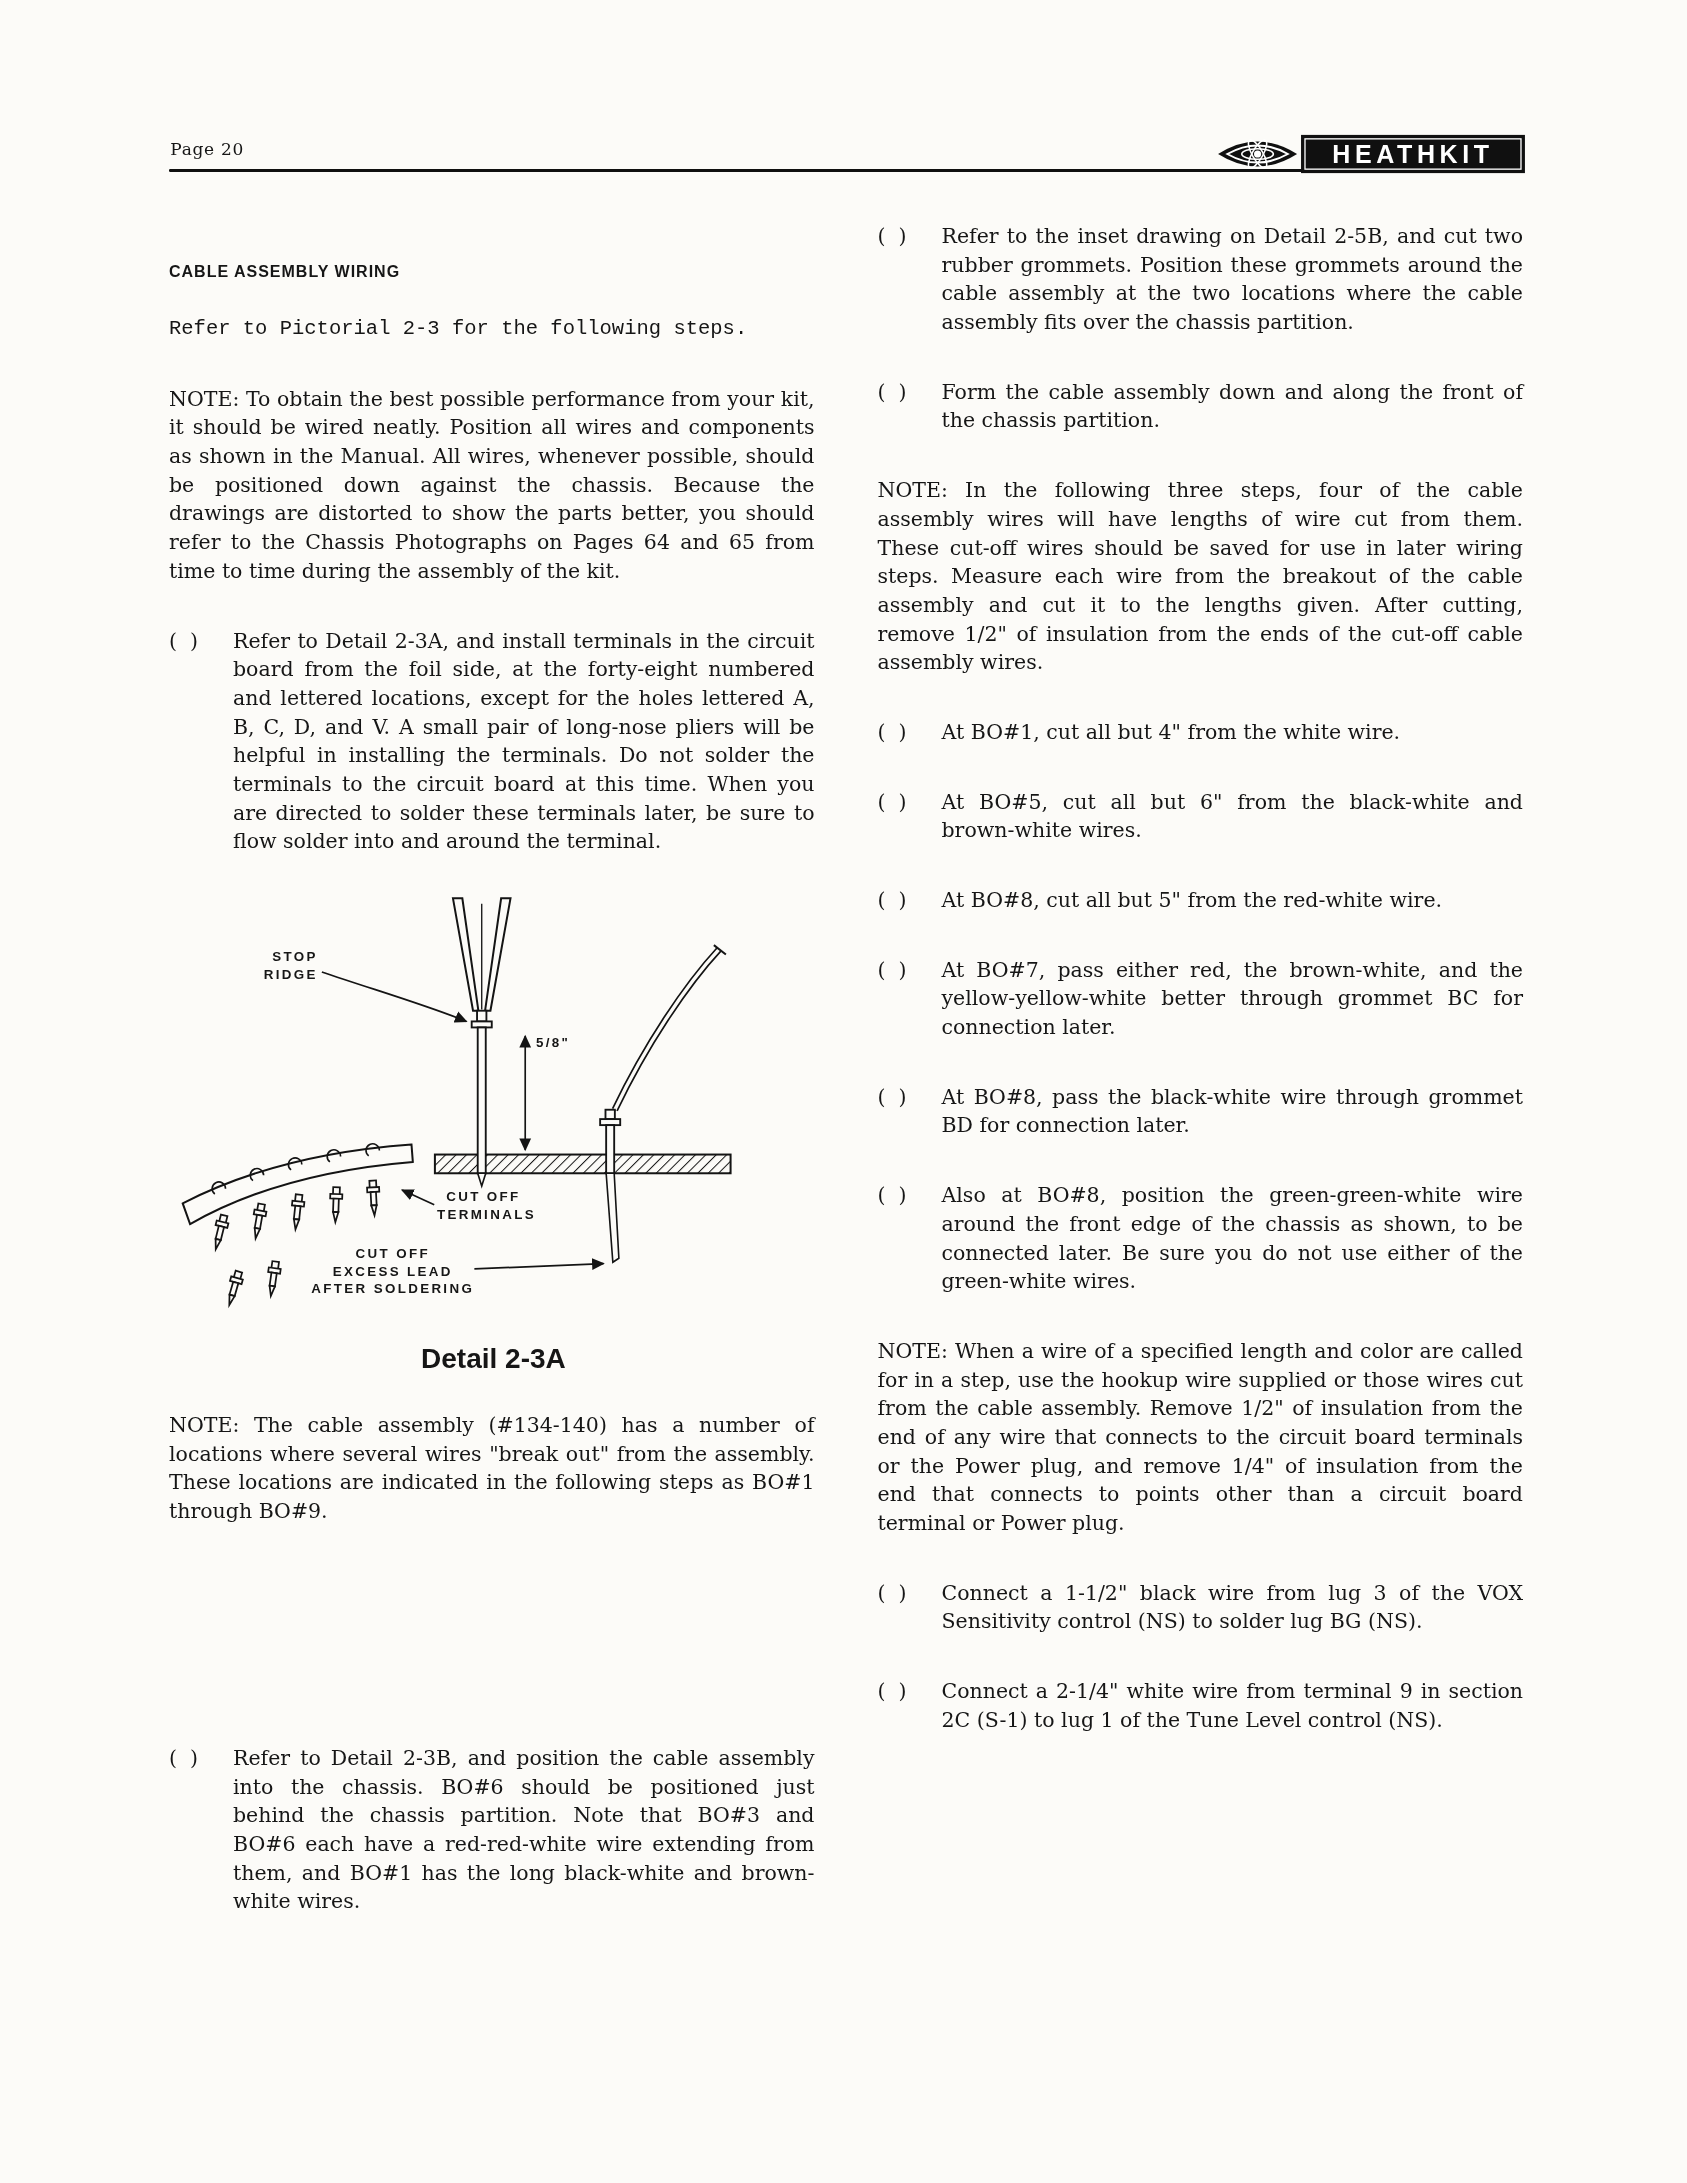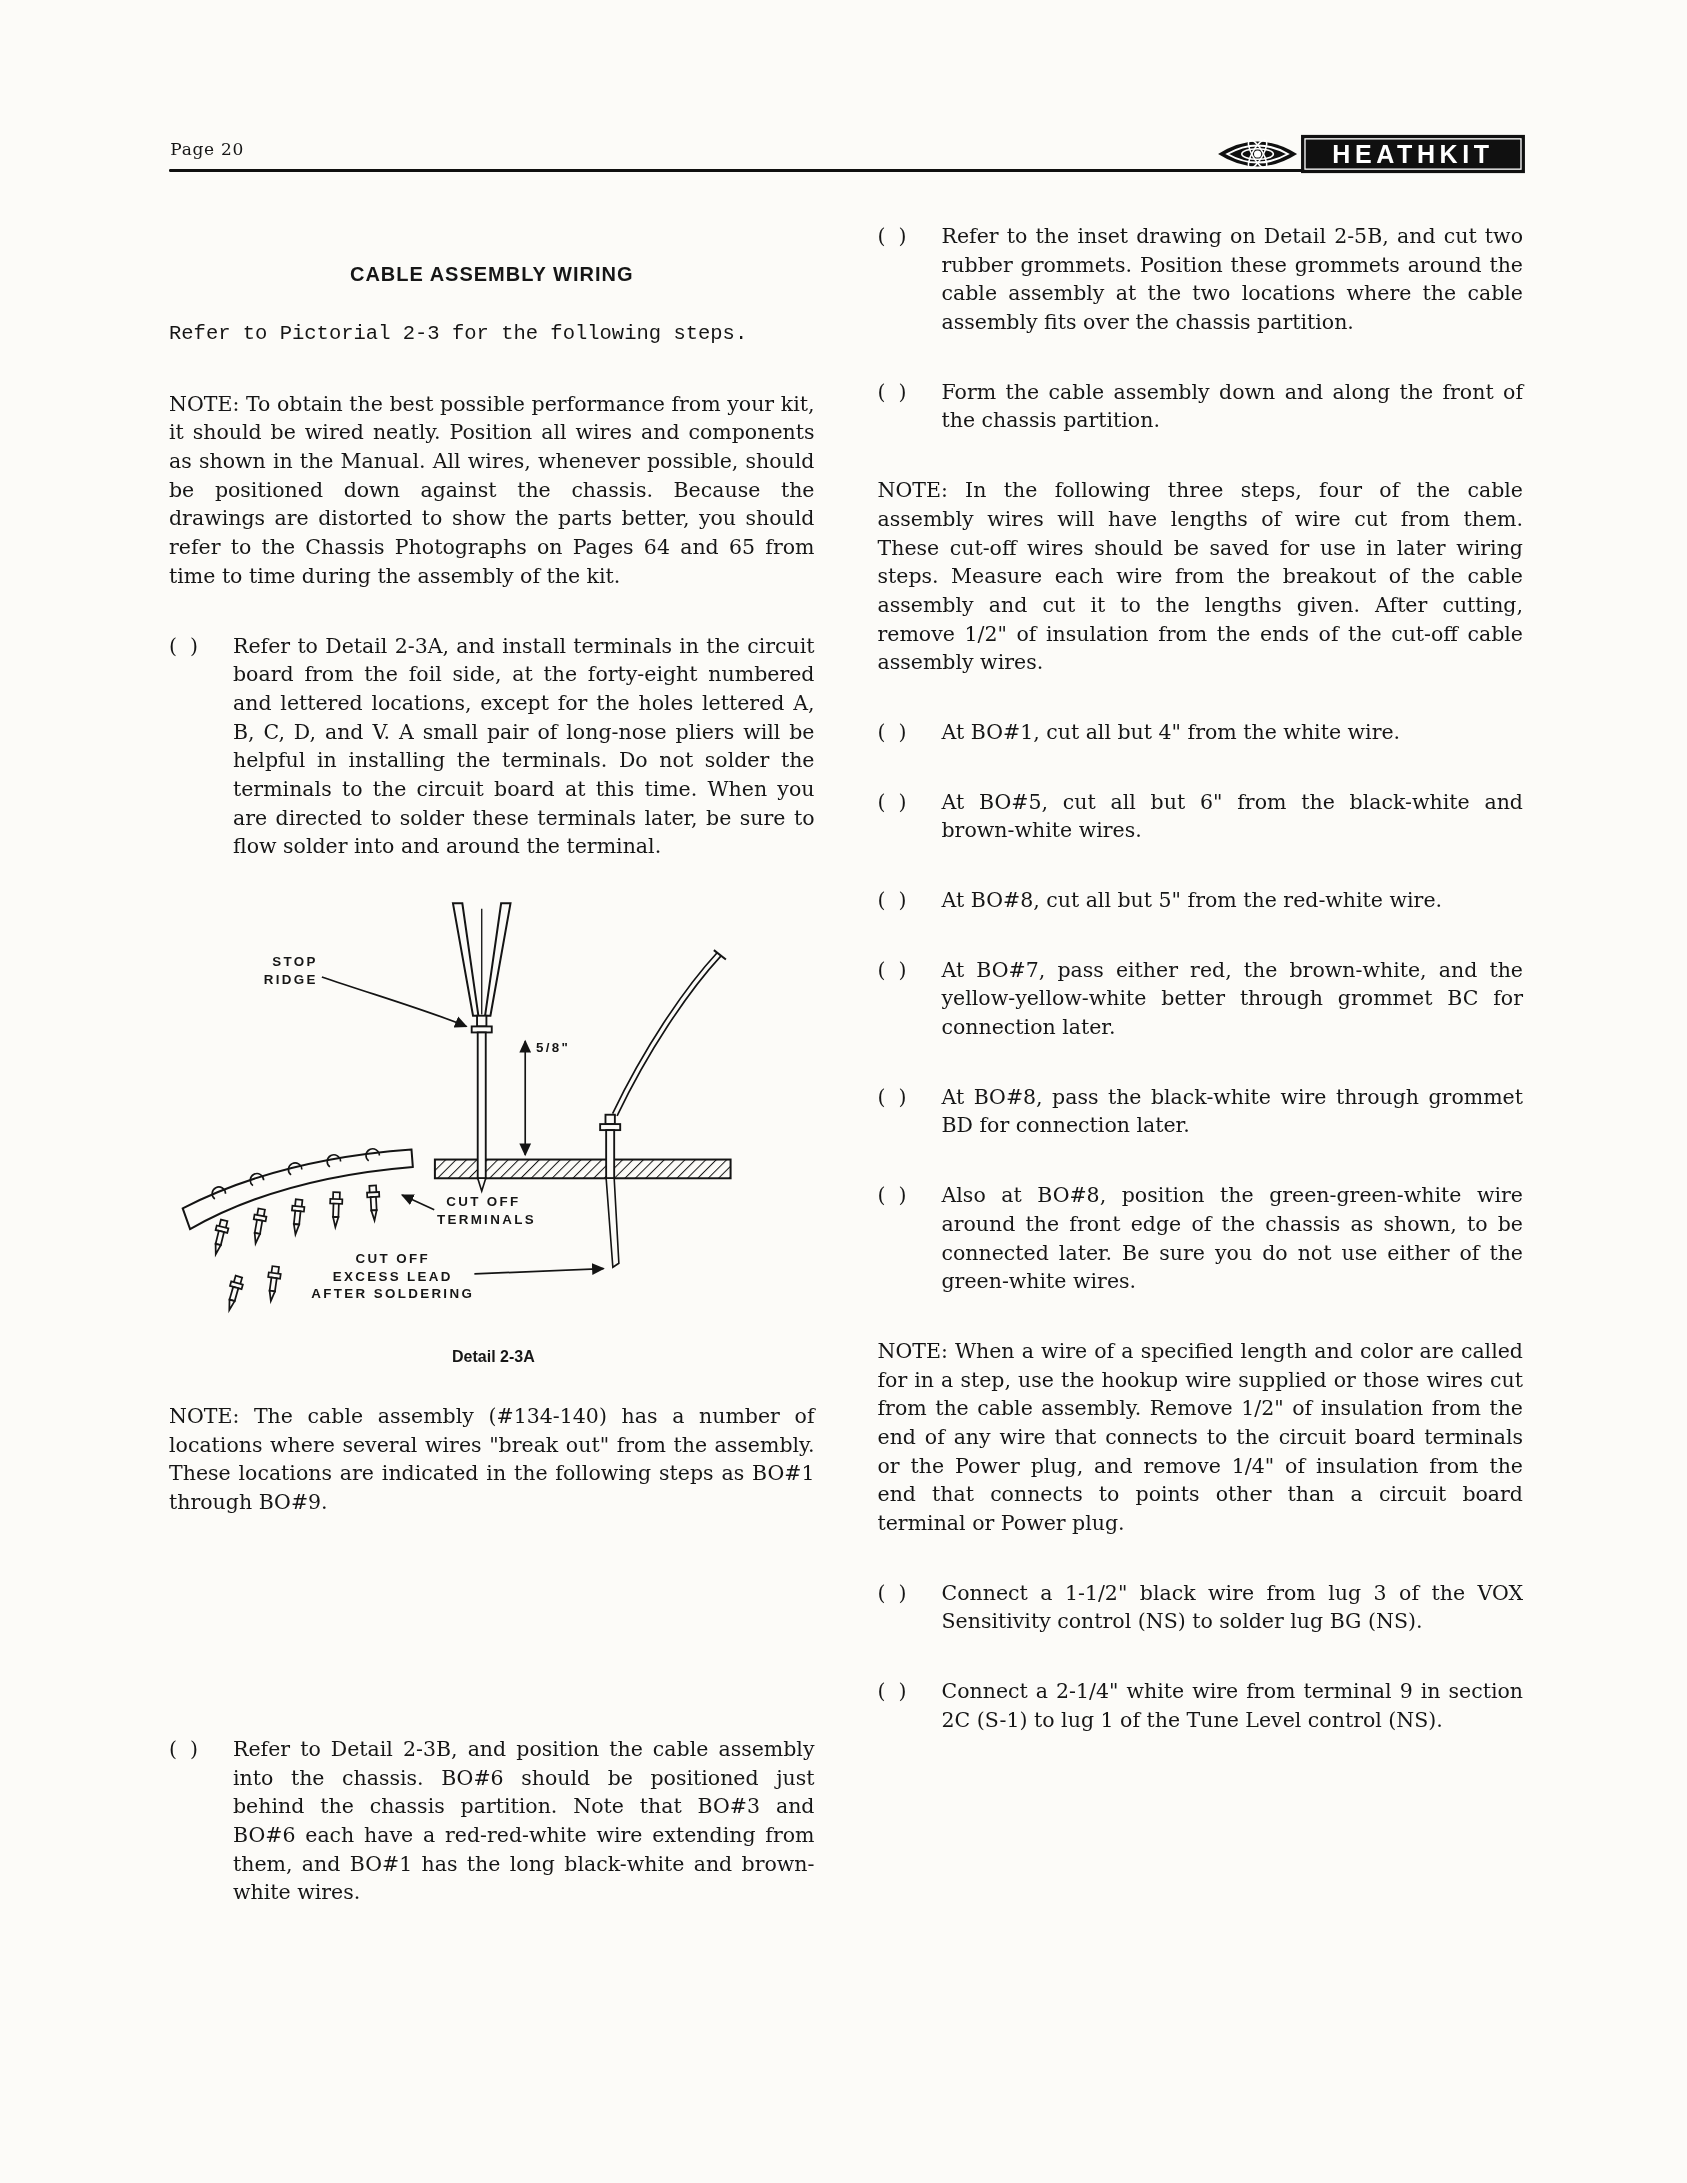--- a/index.html
+++ b/index.html
@@ -17,43 +17,42 @@
   .page-number { position: absolute; left: 1.3px; bottom: 13.2px; font-size: 17px; letter-spacing: 0.7px; }
   .header-rule { position: absolute; left: 0; right: 0; bottom: 0; height: 2.6px; background: #101010; border-radius: 1.3px; }
   .logo { position: absolute; right: -4px; bottom: -9.3px; display: flex; align-items: center; }
 
   
   .columns { display: grid; grid-template-columns: 1fr 1fr; column-gap: 63px; }
   .col-left { padding-top: 41px; }
 
   .section-heading {
     font-family: "Liberation Sans", sans-serif;
-    font-weight: 700; font-size: 20px; letter-spacing: 1px;
+    font-weight: 700; font-size: 16px; letter-spacing: 1px;
     margin: 0 0 34px 0;
-    text-align: center;
   }
   p { margin: 0; font-size: 20.5px; line-height: 1.40; text-align: justify; }
   .block { margin-bottom: 41px; }
   .single-line { text-align: left; font-family: Liberation Mono, monospace; }
 
   .step { display: flex; margin-bottom: 41px; }
   .checkbox {
     flex: 0 0 64px; white-space: pre;
     font-size: 20.5px; line-height: 1.40;
   }
   .step-text { flex: 1; }
   .gap-xl { margin-top: 218px; }
 
   
   figure { margin: 12px 0 36px 3.3px; }
   figure svg { width: 100%; height: auto; display: block; }
   figcaption {
     text-align: center;
     font-family: "Liberation Sans", sans-serif;
-    font-weight: 700; font-size: 16px;
+    font-weight: 700; font-size: 28px;
     margin-top: 14.6px;
   }
   .fig-label {
     font-family: "Liberation Sans", sans-serif;
     font-weight: 700; font-size: 20px; letter-spacing: 3.5px;
     fill: #161616;
   }
   .logo-text {
     font-family: "Liberation Sans", sans-serif;
     font-weight: 700; letter-spacing: 7px;

